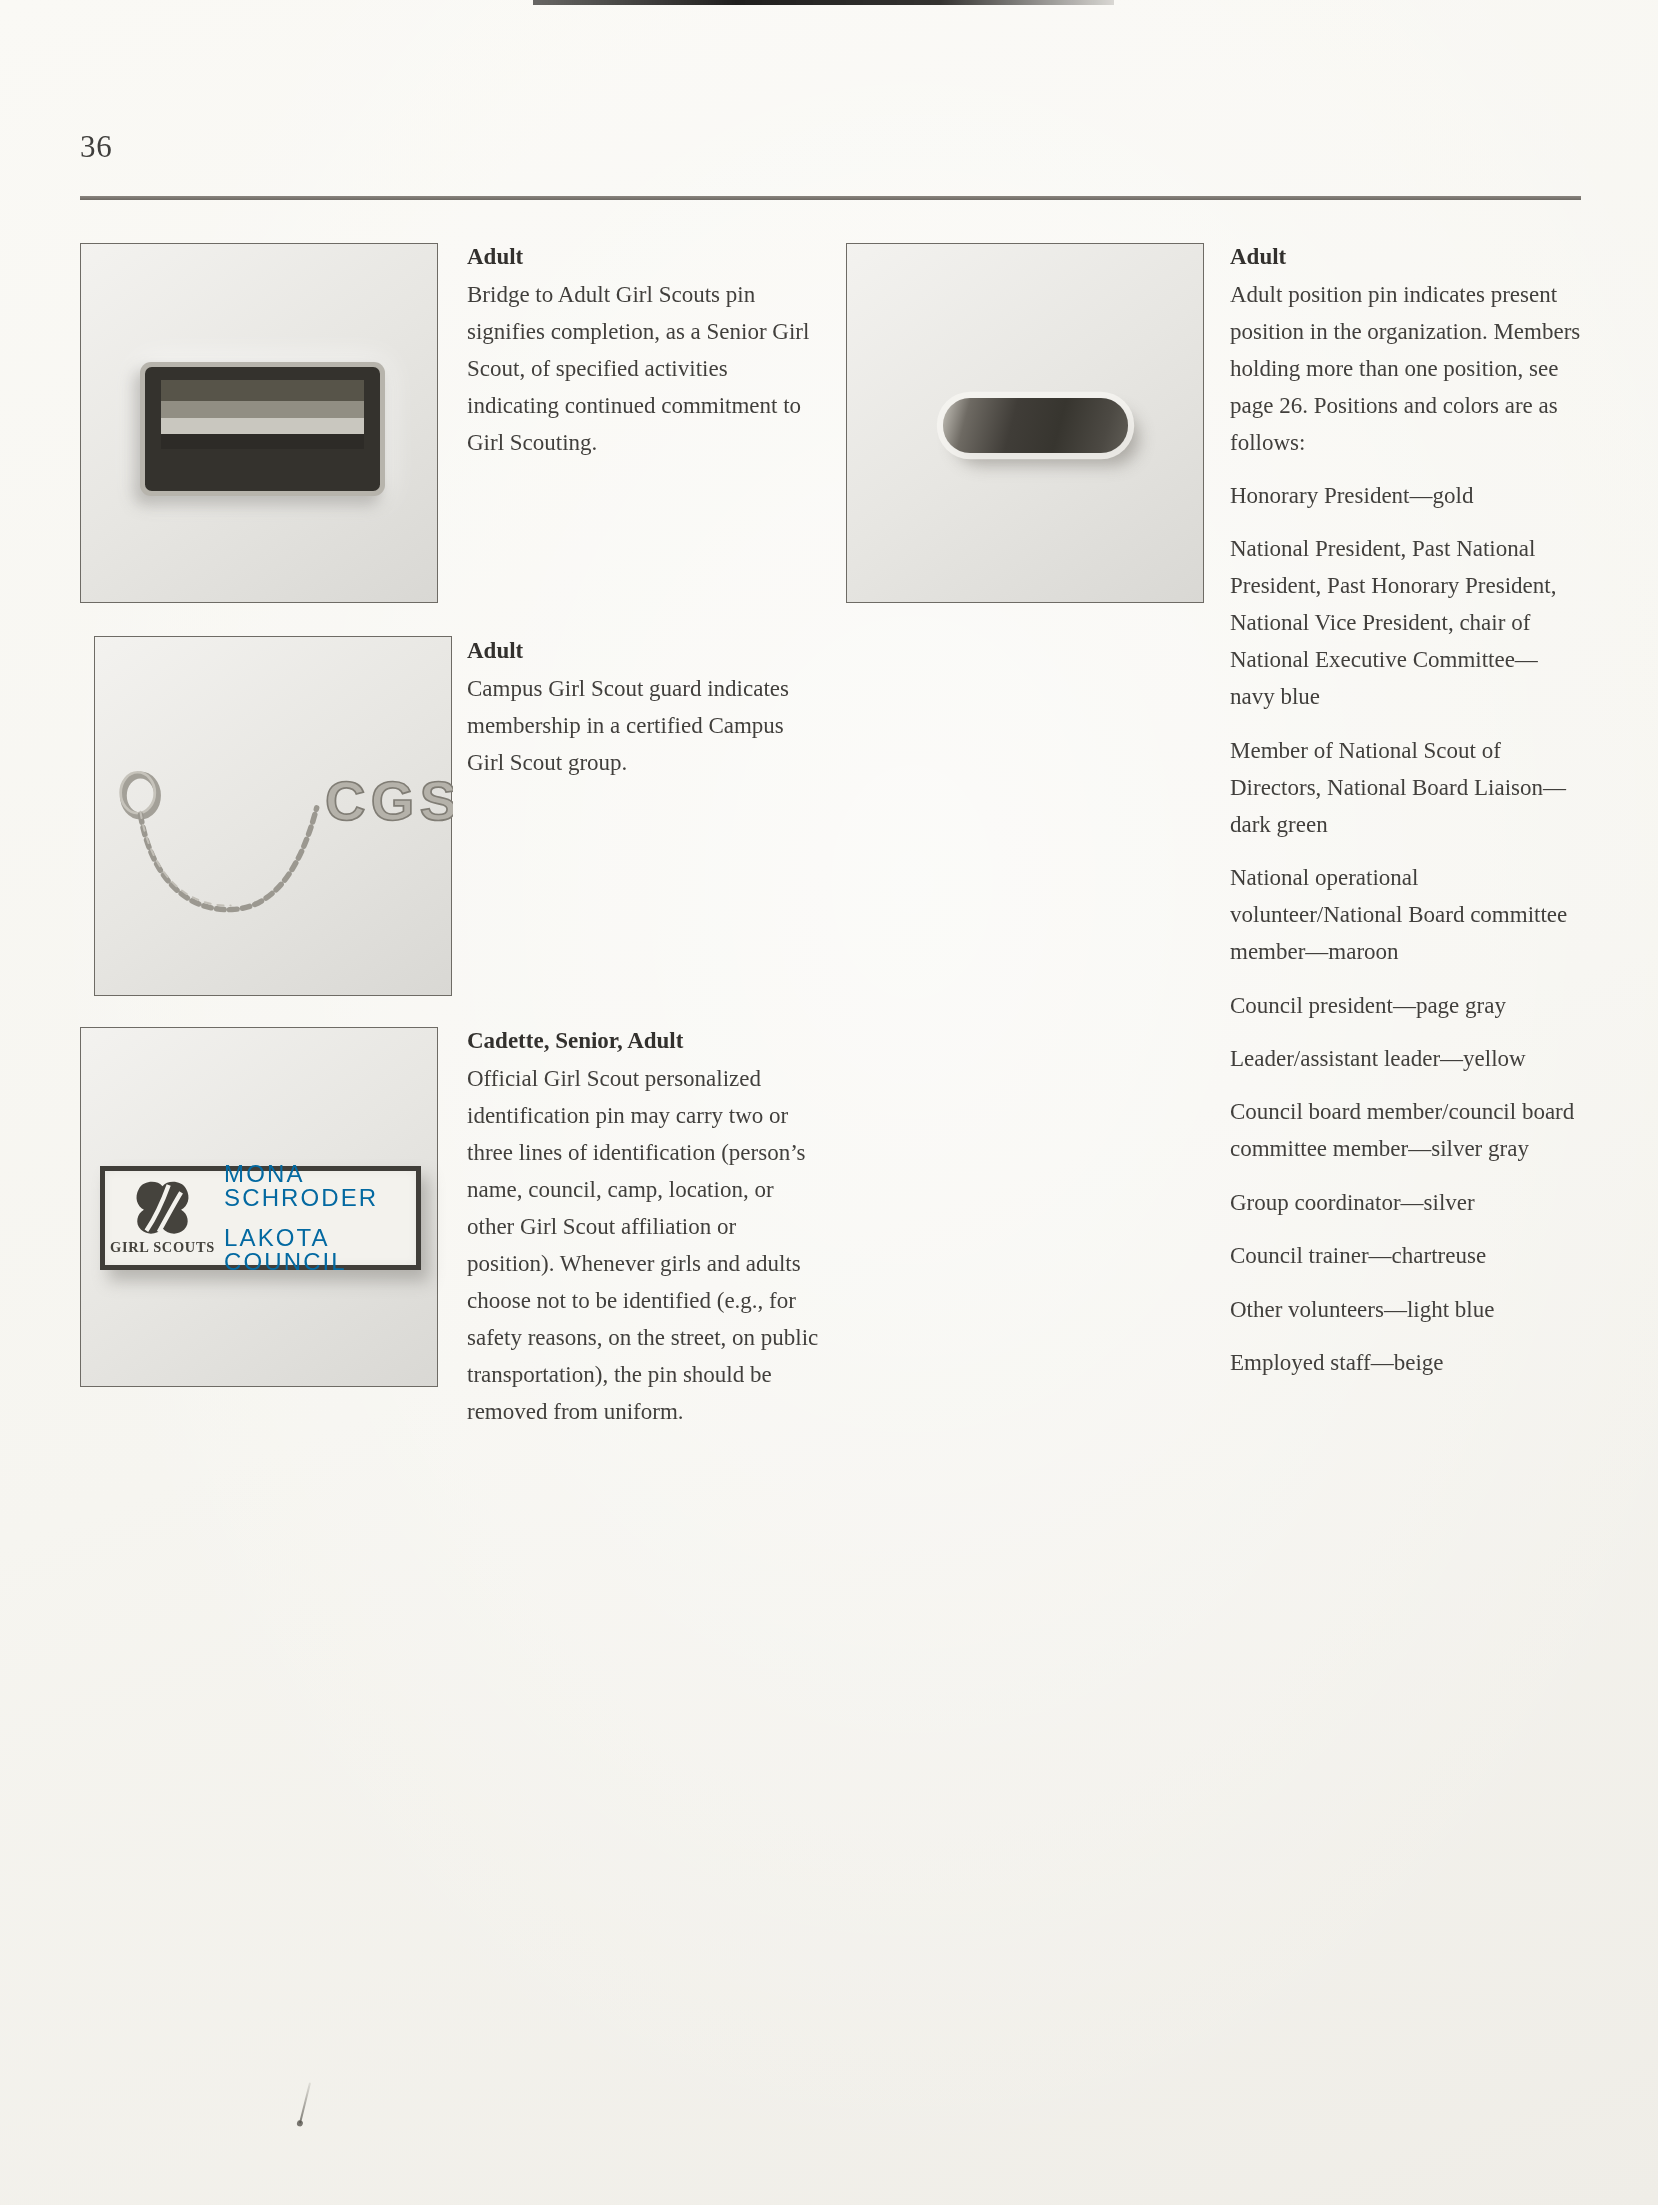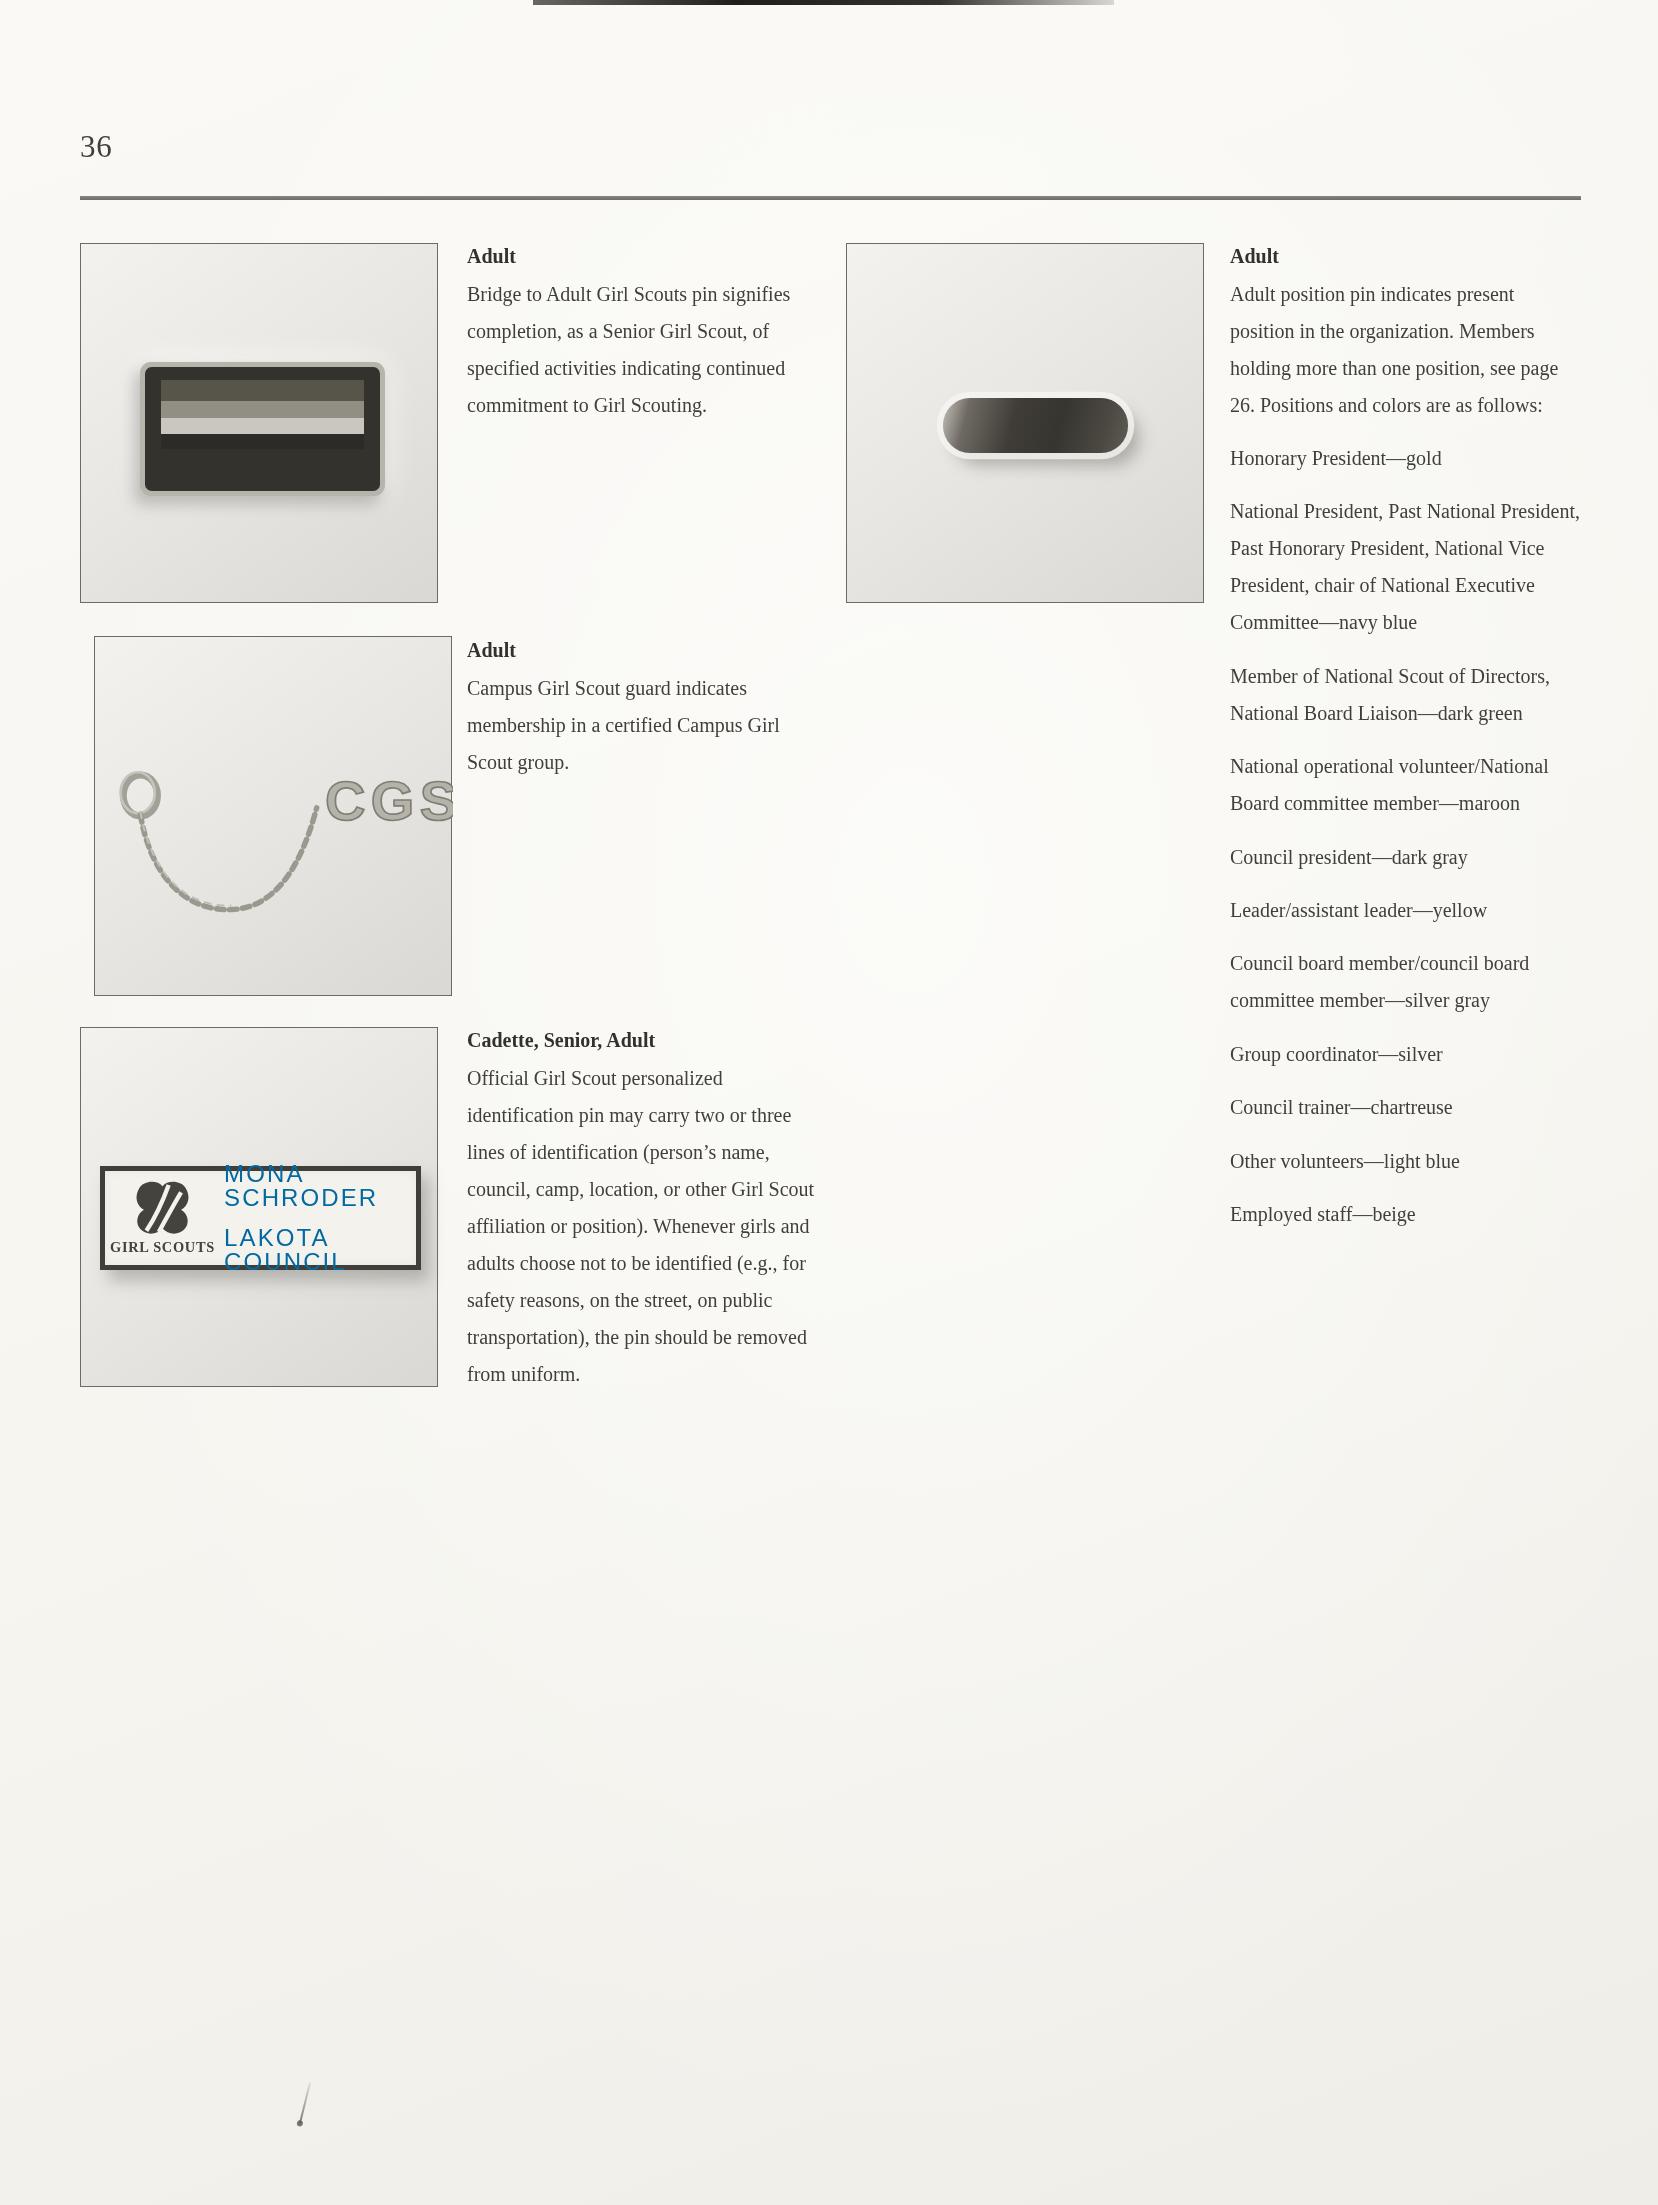--- a/index.html
+++ b/index.html
@@ -82,21 +82,21 @@
   .id-name-line.first{margin-bottom:16.4px;}
 
   
   .capsule-pin{
     position:absolute;left:96px;top:154px;width:185px;height:55px;border-radius:27px;
     background:linear-gradient(105deg,#c6c3bb 0%,#6e6a63 14%,#403d38 38%,#37352f 62%,#4c4943 86%,#605d56 100%);
     box-shadow:0 0 0 6.2px rgba(246,245,241,.8), 11px 12.3px 16.4px rgba(108,105,98,.45);
   }
 
   
-  .text-block{position:absolute;width:352px;font-size:20px;line-height:37px;}
+  .text-block{position:absolute;width:352px;font-size:23px;line-height:37px;}
   #block-bridge{left:467px;top:238px;}
   #block-guard{left:467px;top:632px;}
   #block-idpin{left:467px;top:1022px;}
   #block-position{left:1230px;top:238px;}
   .entry-heading{font-weight:bold;color:#33312e;}
   .entry-body{margin-top:0.7px;}
   .pos-item{margin-top:16.4px;}
   .scratch{
     position:absolute;left:304px;top:2082px;width:2.1px;height:42px;
     background:linear-gradient(to bottom,rgba(120,116,108,.15),rgba(90,87,80,.75));
@@ -171,21 +171,21 @@
     <div class="entry-body">Official Girl Scout personalized identification pin may carry two or three lines of identification (person’s name, council, camp, location, or other Girl Scout affiliation or position). Whenever girls and adults choose not to be identified (e.g., for safety reasons, on the street, on public transportation), the pin should be removed from uniform.</div>
   </div>
 
   <div class="text-block" id="block-position">
     <div class="entry-heading">Adult</div>
     <div class="entry-body">Adult position pin indicates present position in the organization. Members holding more than one position, see page 26. Positions and colors are as follows:</div>
     <div class="pos-item">Honorary President—gold</div>
     <div class="pos-item">National President, Past National President, Past Honorary President, National Vice President, chair of National Executive Committee—navy blue</div>
     <div class="pos-item">Member of National Scout of Directors, National Board Liaison—dark green</div>
     <div class="pos-item">National operational volunteer/National Board committee member—maroon</div>
-    <div class="pos-item">Council president—dark gray</div>
+    <div class="pos-item">Council president—page gray</div>
     <div class="pos-item">Leader/assistant leader—yellow</div>
     <div class="pos-item">Council board member/council board committee member—silver gray</div>
     <div class="pos-item">Group coordinator—silver</div>
     <div class="pos-item">Council trainer—chartreuse</div>
     <div class="pos-item">Other volunteers—light blue</div>
     <div class="pos-item">Employed staff—beige</div>
   </div>
 
   <div class="scratch"></div>
 

